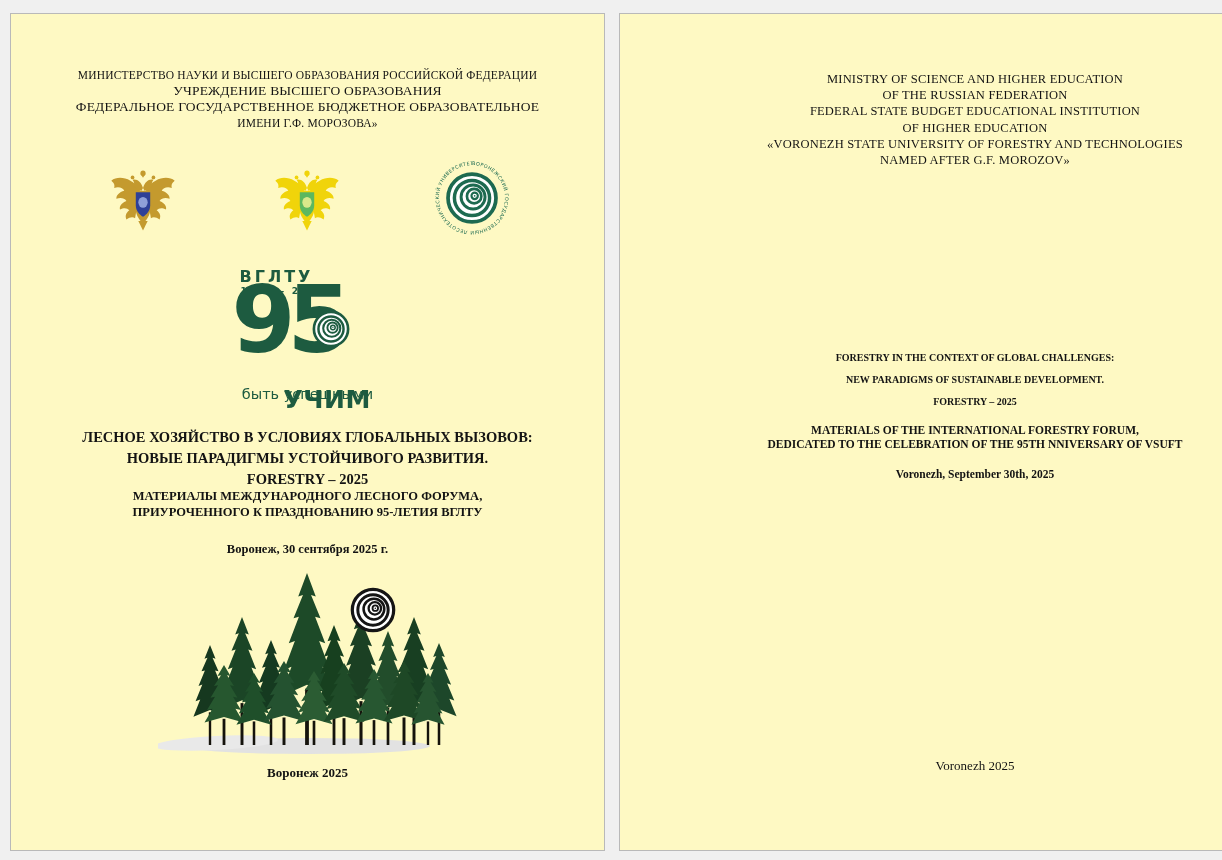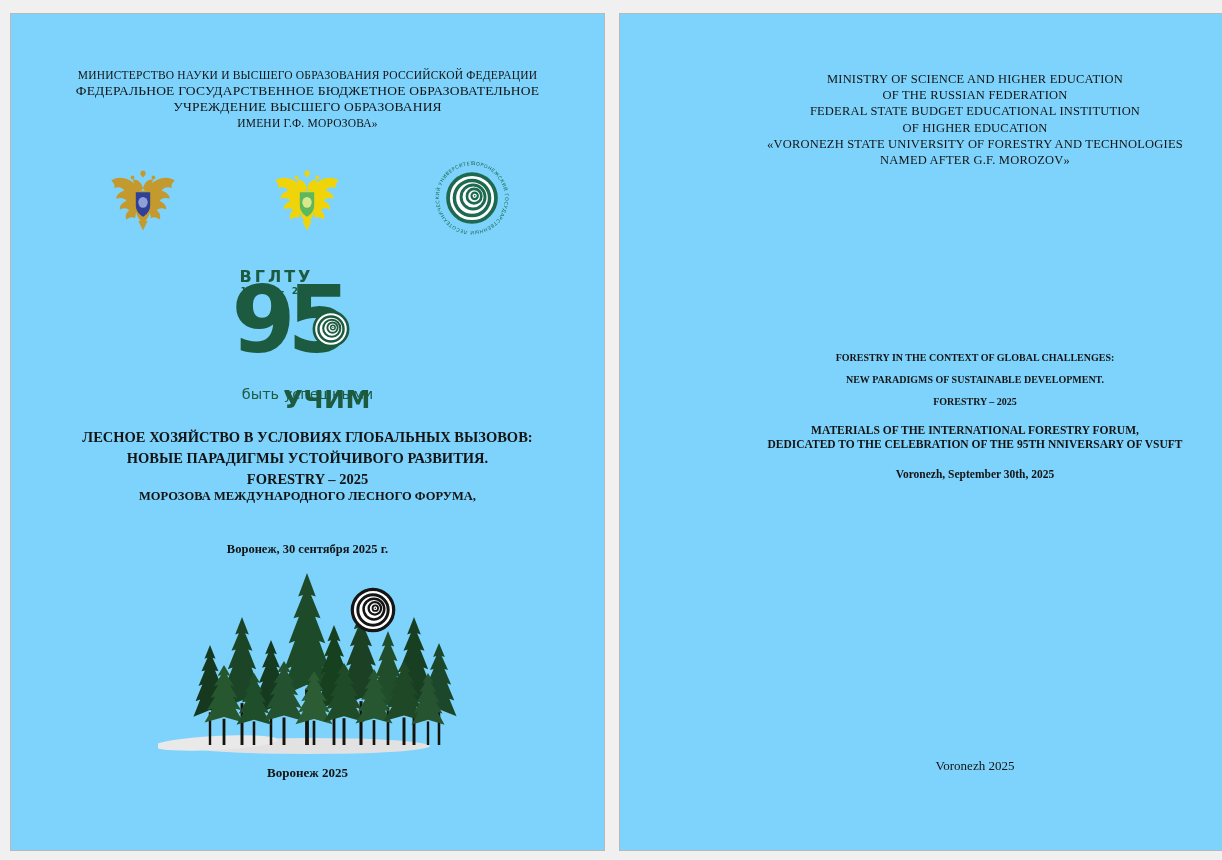--- a/index.html
+++ b/index.html
@@ -2,21 +2,21 @@
 <html><head>
 <meta charset="utf-8">
 <style>
   html,body{margin:0;padding:0;}
   body{
     width:1222px;height:860px;position:relative;overflow:hidden;
     background:#f0f0f0;
     font-family:"Liberation Serif",serif;color:#131313;
   }
   .page{
-    position:absolute;top:13px;height:838px;background:#7dd3fc;
+    position:absolute;top:13px;height:838px;background:#fef9c3;
     border:1px solid #b9b9b9;box-sizing:border-box;
   }
   #left-page{left:10px;width:595px;}
   #right-page{left:619px;width:712px;}
   .blk{position:absolute;left:0;right:0;text-align:center;}
 
   
   .lp-header{top:53px;}
   .lp-header .hl-s{font-size:11.5px;line-height:16px;letter-spacing:.2px;}
   .lp-header .hl-b{font-size:13.5px;line-height:16px;letter-spacing:.2px;}
@@ -85,22 +85,22 @@
       <rect x="18.6" y="74" width="2.8" height="36" fill="var(--trunk,#15130c)"></rect>
       <path fill="currentColor" d="M20 0 L26.5 15 L23 14 L30 29 L26 28 L33.5 45 L29 43.5 L37 62 L31.5 60 L39.5 79 L20 71.5 L0.5 79 L8.5 60 L3 62 L11 43.5 L6.5 45 L14 28 L10 29 L17 14 L13.5 15 Z"></path>
     </symbol>
   </defs>
 </svg>
 
 <div class="page" id="left-page">
 
   <div class="blk lp-header">
     <div class="hl-s">МИНИСТЕРСТВО НАУКИ И ВЫСШЕГО ОБРАЗОВАНИЯ РОССИЙСКОЙ ФЕДЕРАЦИИ</div>
+    <div class="hl-b">УЧРЕЖДЕНИЕ ВЫСШЕГО ОБРАЗОВАНИЯ</div>
     <div class="hl-b">ФЕДЕРАЛЬНОЕ ГОСУДАРСТВЕННОЕ БЮДЖЕТНОЕ ОБРАЗОВАТЕЛЬНОЕ</div>
-    <div class="hl-b">УЧРЕЖДЕНИЕ ВЫСШЕГО ОБРАЗОВАНИЯ</div>
     <div class="hl-s">ИМЕНИ Г.Ф. МОРОЗОВА»</div>
   </div>
 
   <div class="blk lp-logos">
     <svg width="72" height="76" viewBox="0 0 100 100" style="color:#c49a2e; --shield:#2e4097; --shield-inner:#8fa0d8;">
       <use href="#eagle"></use>
     </svg>
     <svg width="72" height="76" viewBox="0 0 100 100" style="color:#f0d40a; --shield:#5cb85f; --shield-inner:#d9e88a;">
       <use href="#eagle"></use>
     </svg>
@@ -124,21 +124,22 @@
     <div class="l95-slogan2">быть успешными</div>
   </div>
 
   <div class="blk lp-title">
     <div>ЛЕСНОЕ ХОЗЯЙСТВО В УСЛОВИЯХ ГЛОБАЛЬНЫХ ВЫЗОВОВ:</div>
     <div>НОВЫЕ ПАРАДИГМЫ УСТОЙЧИВОГО РАЗВИТИЯ.</div>
     <div>FORESTRY – 2025</div>
   </div>
 
   <div class="blk lp-subtitle">
-    <div>МОРОЗОВА МЕЖДУНАРОДНОГО ЛЕСНОГО ФОРУМА,</div>
+    <div>МАТЕРИАЛЫ МЕЖДУНАРОДНОГО ЛЕСНОГО ФОРУМА,</div>
+    <div>ПРИУРОЧЕННОГО К ПРАЗДНОВАНИЮ 95-ЛЕТИЯ ВГЛТУ</div>
   </div>
 
   <div class="blk lp-date">Воронеж, 30 сентября 2025 г.</div>
 
   <div class="lp-art">
     <svg width="300" height="198" viewBox="0 0 300 198">
 
       <ellipse cx="150" cy="184" rx="122" ry="8" fill="#e2e2e2"></ellipse>
       <ellipse cx="58" cy="181" rx="62" ry="7" fill="#e9e9e9" transform="rotate(-3 58 181)"></ellipse>
 

